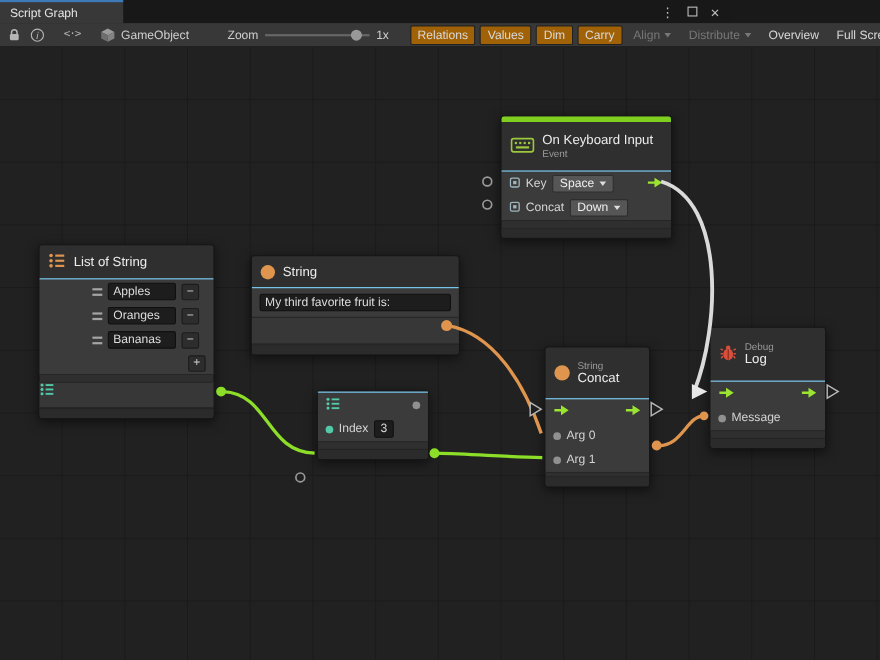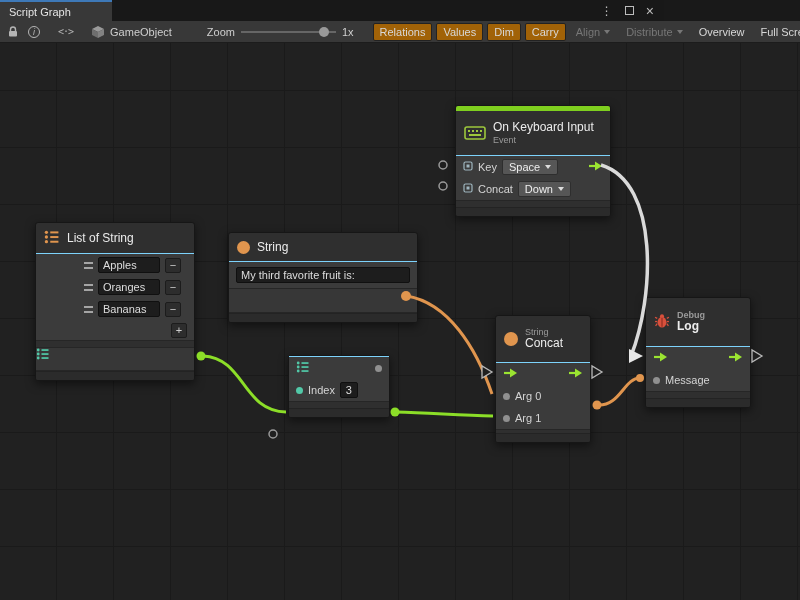--- a/index.html
+++ b/index.html
@@ -66,21 +66,21 @@
   #node-list     { left:35px;  top:179px; width:160px; }
   #node-list .nhead { height:30px; }
   #node-list .prow.item { padding-left:48px; }
   #node-string   { left:228px; top:189px; width:190px; }
   #node-string .nhead { height:28px; }
   #node-getitem  { left:288px; top:312px; width:102px; }
   #node-getitem .nhead { height:46px; }
   #node-concat   { left:495px; top:272px; width:96px; }
   #node-concat .nhead { height:46px; }
   #node-log      { left:645px; top:254px; width:106px; }
-  #node-log .nhead { height:48px;font-weight:bold; }
+  #node-log .nhead { height:48px; }
   .outrow { justify-content:flex-end; height:24px; border-top:1px solid #262626; background:#373737; }
   .plusrow { justify-content:flex-end; height:20px; }
 
   
   .wires { position:absolute; top:43px; left:0; pointer-events:none; }
 </style>
 </head>
 <body>
 
 <div class="app">

